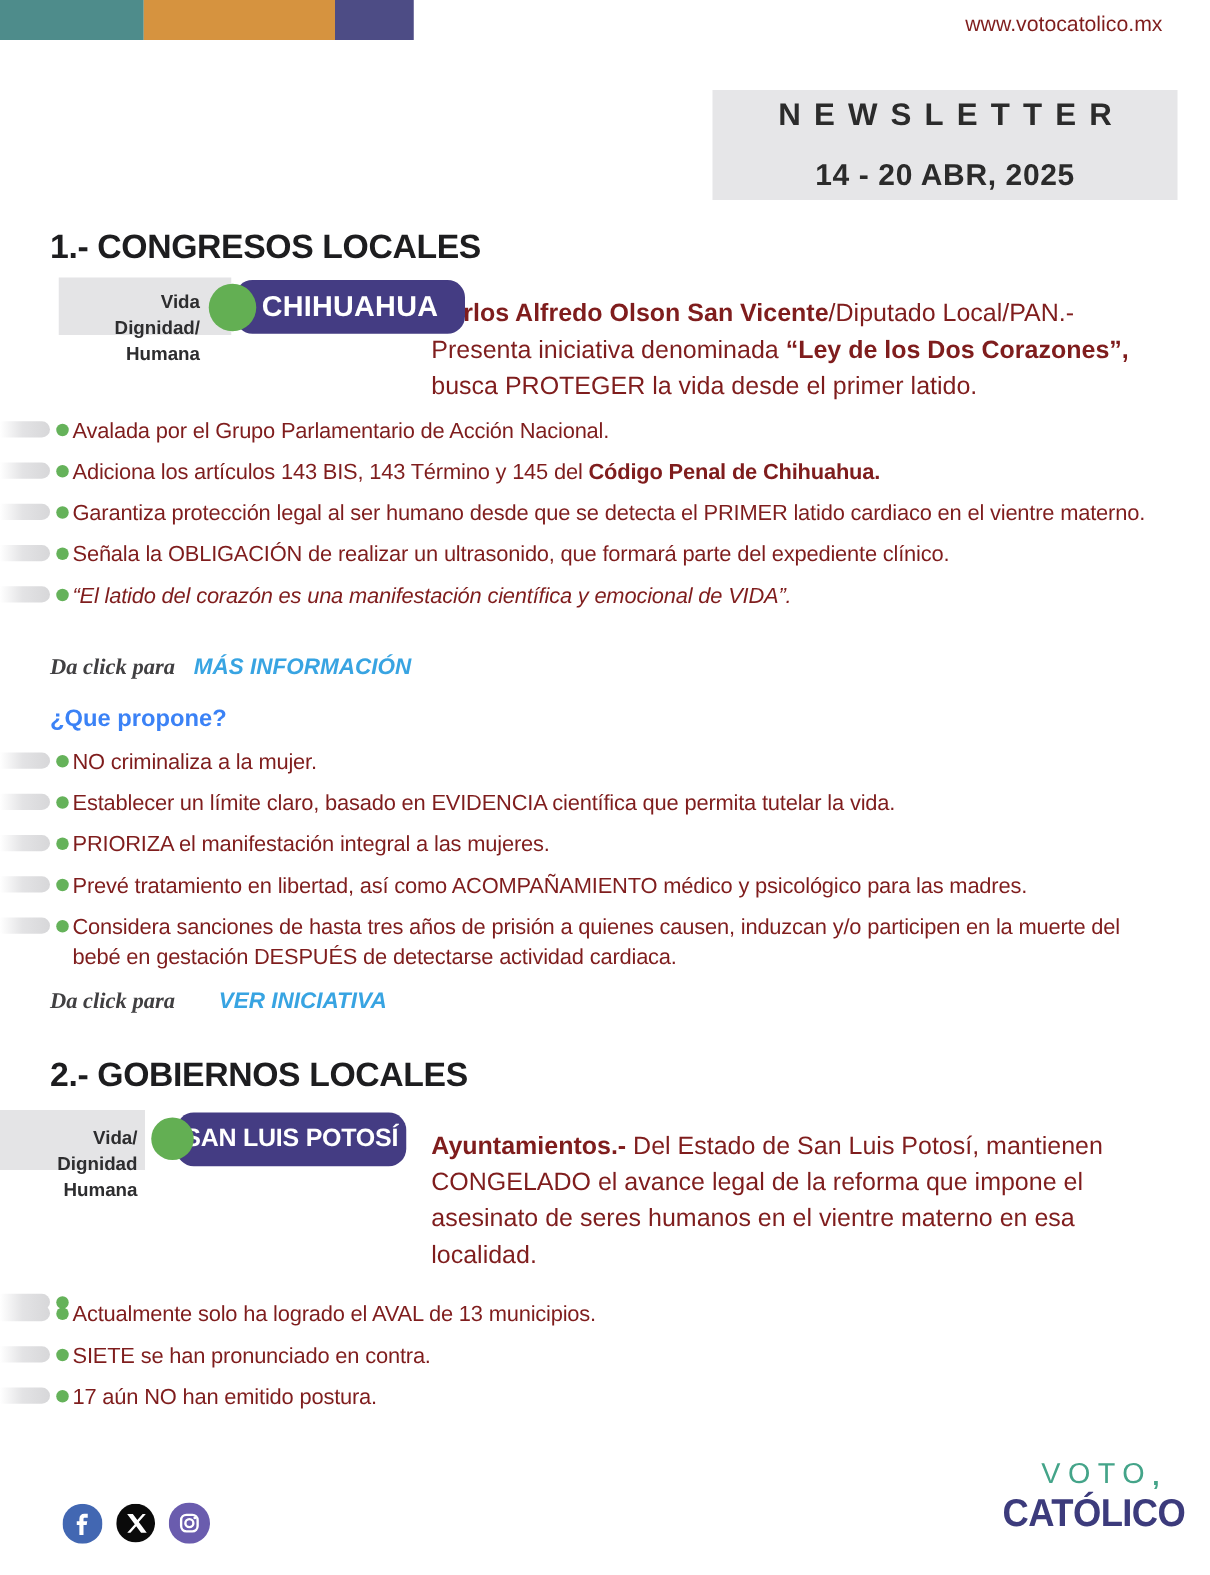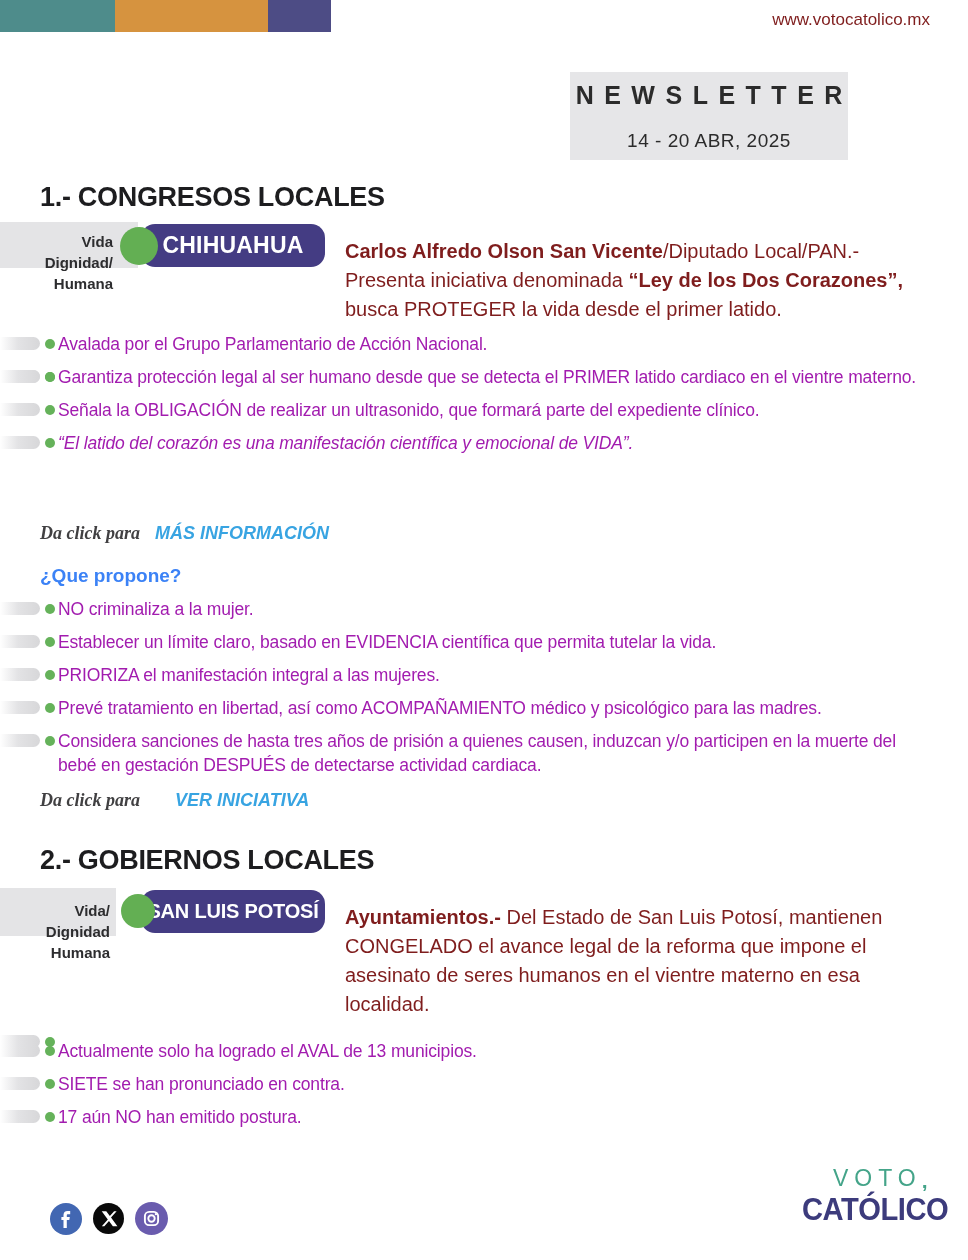--- a/index.html
+++ b/index.html
@@ -12,24 +12,24 @@
   .topbar{position:absolute;left:0;top:0;height:32px;display:flex;}
   .seg{height:32px;}
   .seg.teal{width:115px;background:#4E8C8B;}
   .seg.orange{width:153px;background:#D6933F;}
   .seg.purple{width:63px;background:#4D4C85;}
 
   .site-url{position:absolute;top:10px;right:38px;font-size:17px;font-weight:normal;
             color:#7f1d1d;text-decoration:none;cursor:pointer;}
 
   
-  .masthead{position:absolute;left:570px;top:72px;width:278px;height:88px;background:#E6E6E8;
+  .masthead{position:absolute;left:570px;top:72px;width:372px;height:88px;background:#E6E6E8;
             display:flex;flex-direction:column;align-items:center;justify-content:center;}
   .mh-title{font-size:25px;font-weight:bold;letter-spacing:0.42em;color:#2b2b2b;margin-left:0.42em;}
-  .mh-date{font-size:19px;color:#2b2b2b;margin-top:20px;letter-spacing:0.5px;}
+  .mh-date{font-size:24px;color:#2b2b2b;margin-top:20px;letter-spacing:0.5px;font-weight:bold;}
 
   .h1{position:absolute;left:40px;margin:0;font-size:27px;font-weight:bold;color:#1d1d1f;
       letter-spacing:-0.3px;white-space:nowrap;}
   .s1h{top:182px;}
   .s2h{top:845px;}
 
   
   .badge{position:absolute;left:0;width:340px;height:80px;}
   .tag-bg{position:absolute;left:0;background:#E4E4E6;}
   .badge1 .tag-bg{top:0;width:138px;height:46px;}
@@ -46,21 +46,21 @@
   .pill1 span{font-size:23px;letter-spacing:0.2px;}
   .pill2 span{font-size:20px;letter-spacing:-0.2px;}
 
   .para{position:absolute;left:345px;font-size:20px;line-height:29px;color:#7f1d1d;}
   .para1{top:237px;width:585px;}
   .para2{top:903px;width:560px;}
 
   
   .bullets{position:absolute;left:0;width:968px;}
   .bullet{position:relative;padding-left:58px;padding-right:36px;margin-bottom:9px;
-          font-size:17.5px;line-height:24px;letter-spacing:-0.15px;color:#a21caf;}
+          font-size:17.5px;line-height:24px;letter-spacing:-0.15px;color:#7f1d1d;}
   .bullet .bar{position:absolute;left:0;top:5px;width:40px;height:13px;
                border-radius:0 7px 7px 0;
                background:linear-gradient(90deg,#ffffff 0%,#e3e3e5 45%,#d7d7d9 100%);}
   .bullet .dot{position:absolute;left:45px;top:7px;width:10px;height:10px;border-radius:50%;
                background:#65B25A;}
   .bl-s1a{top:332px;}
   .bl-s1b{top:597px;}
   .bl-s2{top:1030px;}
 
   .link-row{position:absolute;left:40px;font-style:italic;font-size:18px;}
@@ -97,21 +97,21 @@
 
   <a class="site-url">www.votocatolico.mx</a>
 
   <div class="masthead">
     <div class="mh-title">NEWSLETTER</div>
     <div class="mh-date">14 - 20 ABR, 2025</div>
   </div>
 
   <h1 class="h1 s1h">1.- CONGRESOS LOCALES</h1>
 
-  <div class="badge badge1" style="top:222px;">
+  <div class="badge badge1" style="top:222px;margin-left:47px;">
     <div class="tag-bg"></div>
     <div class="tag-text">
       <div>Vida</div>
       <div>Dignidad/</div>
       <div>Humana</div>
     </div>
     <div class="pill pill1">
       <span>CHIHUAHUA</span>
     </div>
     <div class="tag-circle"></div>
@@ -121,20 +121,21 @@
 
   <div class="bullets bl-s1a">
     <div class="bullet">
       <span class="bar"></span>
       <span class="dot"></span>
       <span><span>Avalada por el Grupo Parlamentario de Acción Nacional.</span></span>
     </div>
     <div class="bullet">
       <span class="bar"></span>
       <span class="dot"></span>
+      <span><span>Adiciona los artículos 143 BIS, 143 Término y 145 del </span><span class="b">Código Penal de Chihuahua.</span></span>
     </div>
     <div class="bullet">
       <span class="bar"></span>
       <span class="dot"></span>
       <span><span>Garantiza protección legal al ser humano desde que se detecta el PRIMER latido cardiaco en el vientre materno.</span></span>
     </div>
     <div class="bullet">
       <span class="bar"></span>
       <span class="dot"></span>
       <span><span>Señala la OBLIGACIÓN de realizar un ultrasonido, que formará parte del expediente clínico.</span></span>

